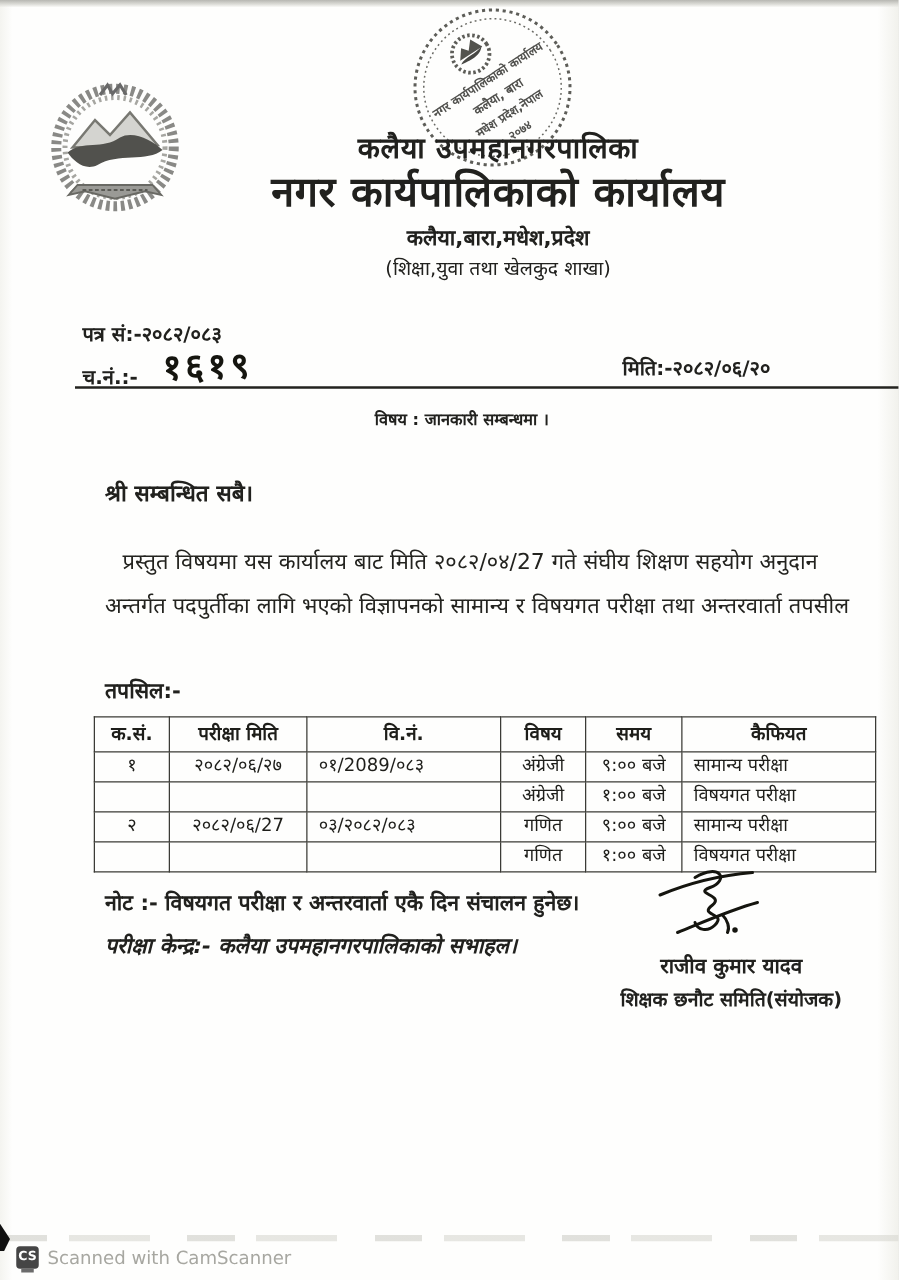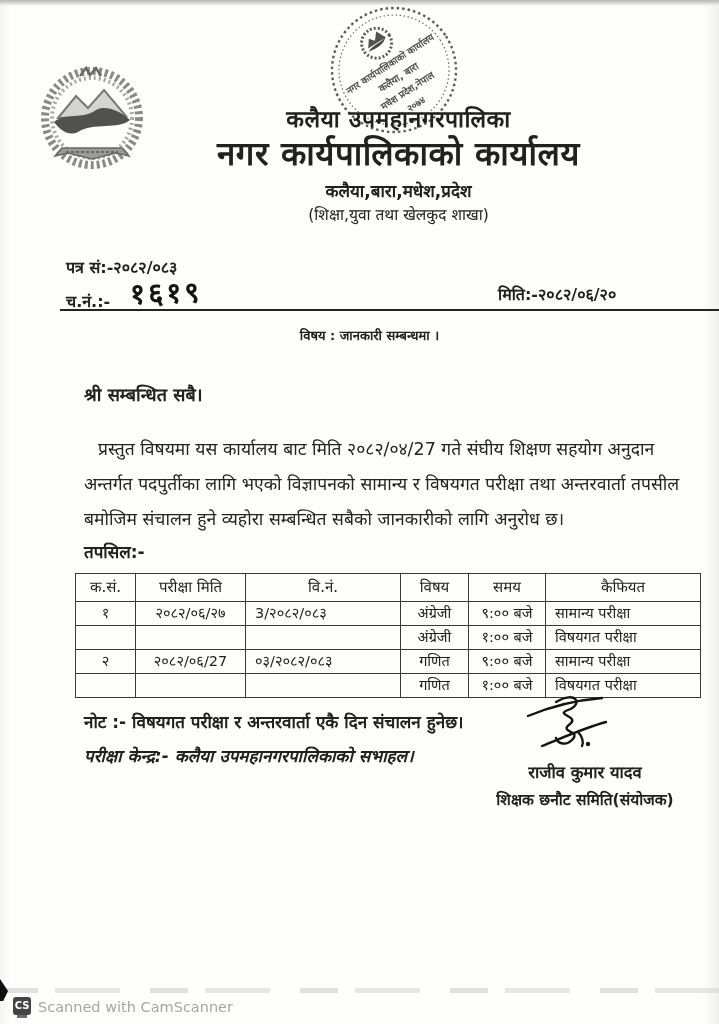--- a/index.html
+++ b/index.html
@@ -23,21 +23,21 @@
     font-family:"DejaVu Sans",sans-serif;color:#15150f;}
   .rule{position:absolute;left:60px;top:309px;width:659px;height:2.2px;background:#23231f;}
   .subject{position:absolute;left:20px;right:0;top:326px;text-align:center;font-size:13px;font-weight:600;}
   .salut{position:absolute;left:84px;top:382px;font-size:18px;font-weight:600;}
   .bodyline{position:absolute;font-size:17.5px;font-weight:500;color:#23231f;white-space:nowrap;}
   .tapasil{position:absolute;left:84px;top:540px;font-size:17px;font-weight:600;}
   
   table.sched{position:absolute;left:75px;top:573px;width:625px;border-collapse:collapse;table-layout:fixed;}
   table.sched th,table.sched td{border:1.6px solid #3b3b36;font-size:14.5px;padding:1px 4px;
     line-height:1.25;overflow:hidden;white-space:nowrap;color:#1e1e1a;}
-  table.sched th{height:25px;font-weight:400;font-size:15px;text-align:center;}
+  table.sched th{height:25px;font-weight:700;font-size:15px;text-align:center;}
   table.sched td{height:21px;font-weight:500;}
   .c-center{text-align:center;}
   .c-left{text-align:left;padding-left:9px !important;}
   
   .note{position:absolute;font-size:17px;font-weight:600;white-space:nowrap;}
   .sig-name{position:absolute;left:500px;top:760px;width:170px;text-align:center;font-size:16.5px;font-weight:600;}
   .sig-title{position:absolute;left:462px;top:788px;width:246px;text-align:center;font-size:15.5px;font-weight:600;}
   
   .smudge{position:absolute;left:0;top:988px;width:719px;height:5px;opacity:.55;
     background:repeating-linear-gradient(90deg,#c9c9c2 0 38px,rgba(255,255,255,0) 38px 55px,#d4d4cd 55px 120px,rgba(255,255,255,0) 120px 150px);}
@@ -98,21 +98,20 @@
   <div class="abs meta" style="left:66px;top:290px;">च.नं.:-</div>
   <div class="abs chalani-no" style="left:130px;top:272px;">१६१९</div>
   <div class="abs meta" style="left:498px;top:283px;">मिति:-२०८२/०६/२०</div>
   <div class="rule"></div>
 
   <div class="subject">विषय : जानकारी सम्बन्धमा ।</div>
   <div class="salut">श्री सम्बन्धित सबै।</div>
 
   <div class="bodyline" style="left:98px;top:436px;">प्रस्तुत विषयमा यस कार्यालय बाट मिति २०८२/०४/27 गते  संघीय शिक्षण सहयोग अनुदान</div>
   <div class="bodyline" style="left:84px;top:471px;">अन्तर्गत पदपुर्तीका लागि भएको विज्ञापनको सामान्य र विषयगत परीक्षा तथा अन्तरवार्ता तपसील</div>
-  <div class="bodyline" style="left:84px;top:506px;">बमोजिम संचालन हुने व्यहोरा सम्बन्धित सबैको जानकारीको लागि अनुरोध छ।</div>
 
   <div class="tapasil">तपसिल:-</div>
 
   <table class="sched">
     <colgroup>
       <col style="width:60px">
         <col style="width:110px">
         <col style="width:155px">
       <col style="width:68px">
         <col style="width:77px">
@@ -123,21 +122,21 @@
       <th>क.सं.</th>
       <th>परीक्षा मिति</th>
       <th>वि.नं.</th>
       <th>विषय</th>
       <th>समय</th>
       <th>कैफियत</th>
     </tr>
     <tr>
       <td class="c-center">१</td>
       <td class="c-center">२०८२/०६/२७</td>
-      <td class="c-left">3/२०८२/०८३</td>
+      <td class="c-left">०१/2089/०८३</td>
       <td class="c-center">अंग्रेजी</td>
       <td class="c-center">९:०० बजे</td>
       <td class="c-left">सामान्य परीक्षा</td>
     </tr>
     <tr>
       <td class="c-center"></td>
       <td class="c-center"></td>
       <td class="c-left"></td>
       <td class="c-center">अंग्रेजी</td>
       <td class="c-center">१:०० बजे</td>

